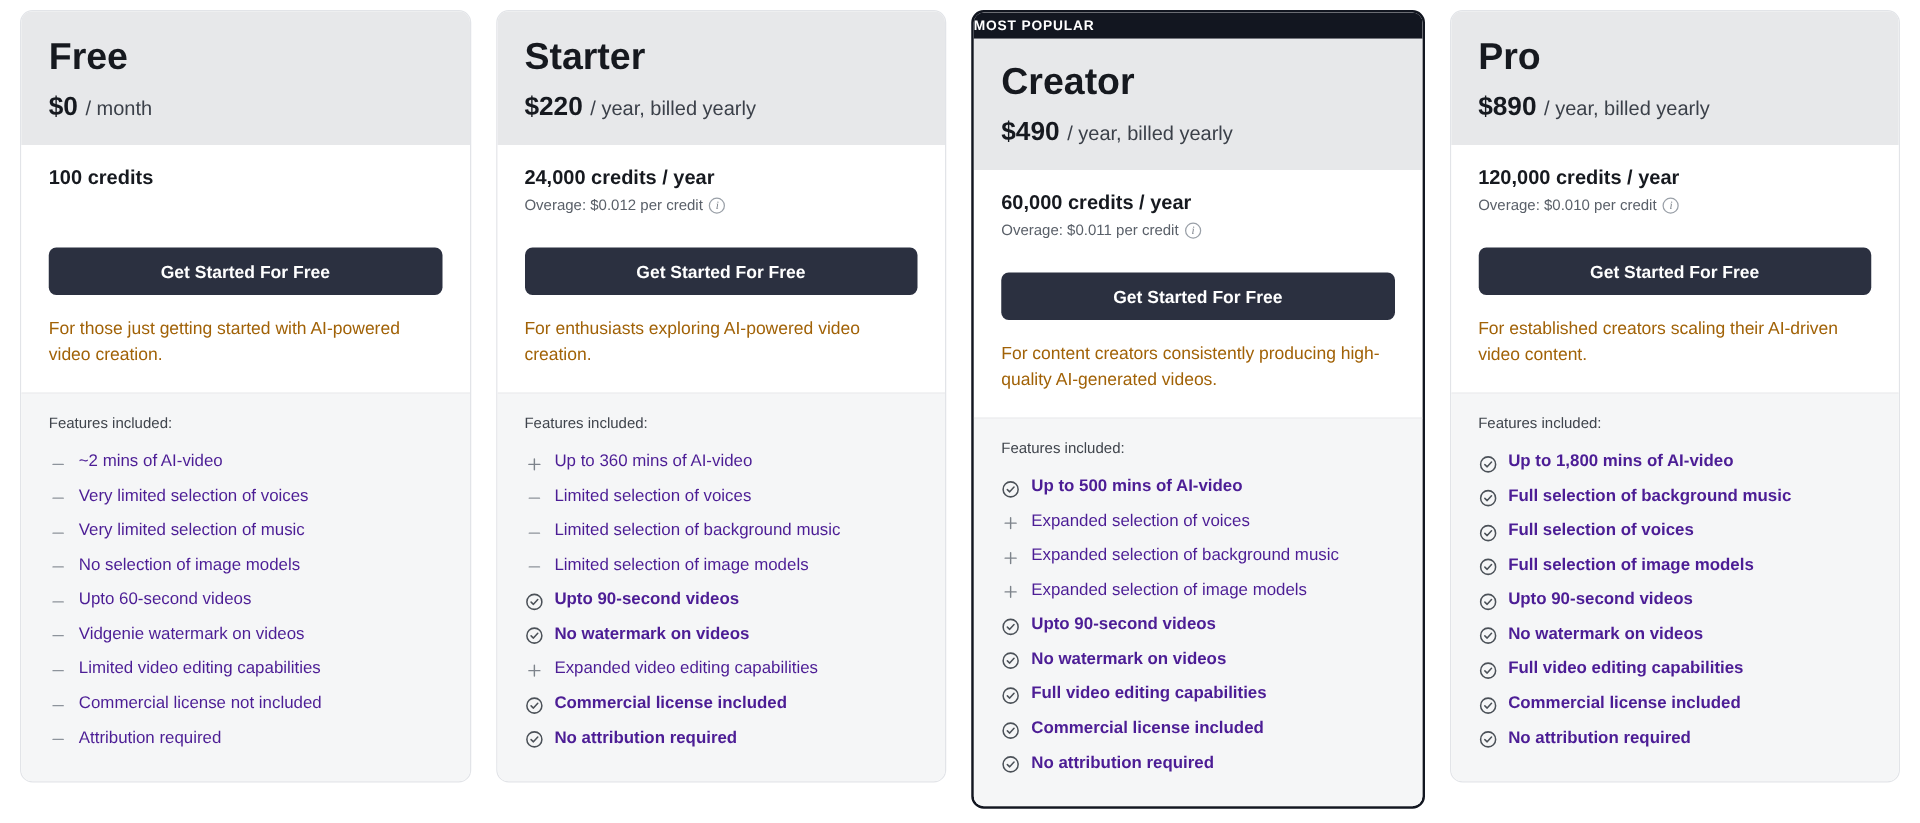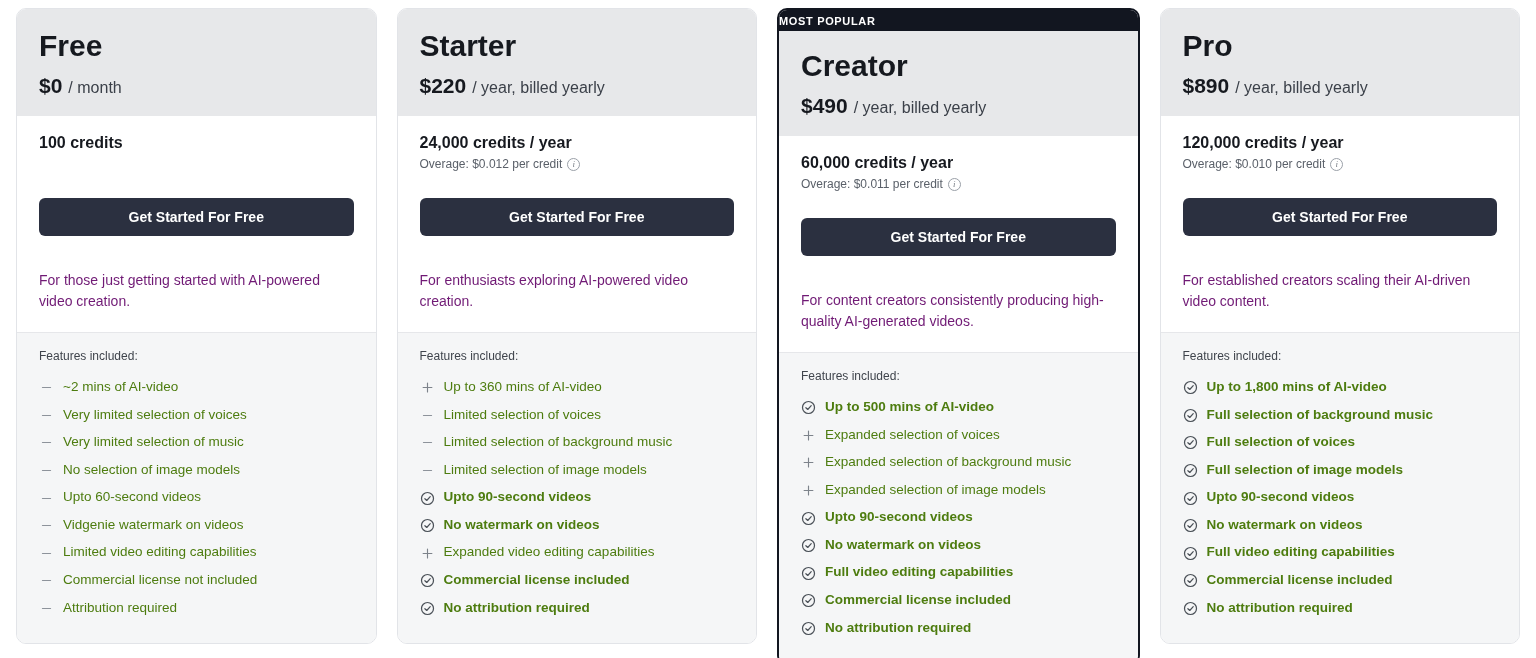--- a/index.html
+++ b/index.html
@@ -116,24 +116,24 @@
     border: none;
     border-radius: 6px;
     padding: 11px 0;
     font-size: 14px;
     font-weight: bold;
     font-family: "Liberation Sans", sans-serif;
     cursor: pointer;
     text-align: center;
   }
   .plan-desc {
-    margin-top: 34px;
+    margin-top: 16px;
     font-size: 14px;
     line-height: 1.5;
-    color: #701a75;
+    color: #a16207;
   }
   .features {
     background: #f5f6f7;
     padding: 16px 22px 22px 22px;
   }
   .plan-card.featured .features,
   .plan-card .features {
     background: #f5f6f7;
   }
   .features-title {
@@ -141,26 +141,26 @@
     color: #3f444c;
     margin-bottom: 10px;
   }
   ul.feature-list {
     list-style: none;
     margin: 0;
     padding: 0;
   }
   ul.feature-list li {
     display: flex;
-    align-items: center;
+    align-items: flex-end;
     gap: 9px;
     font-size: 13.5px;
     line-height: 1.45;
     padding: 4px 0;
-    color: #4d7c0f;
+    color: #4c1d95;
   }
   li.included {
     color: #16191f;
     font-weight: bold;
   }
   li.excluded { color: #5b616a; font-weight: normal; }
   li.partial { color: #3d424a; font-weight: normal; }
   .mark {
     flex: 0 0 auto;
     width: 15px;

